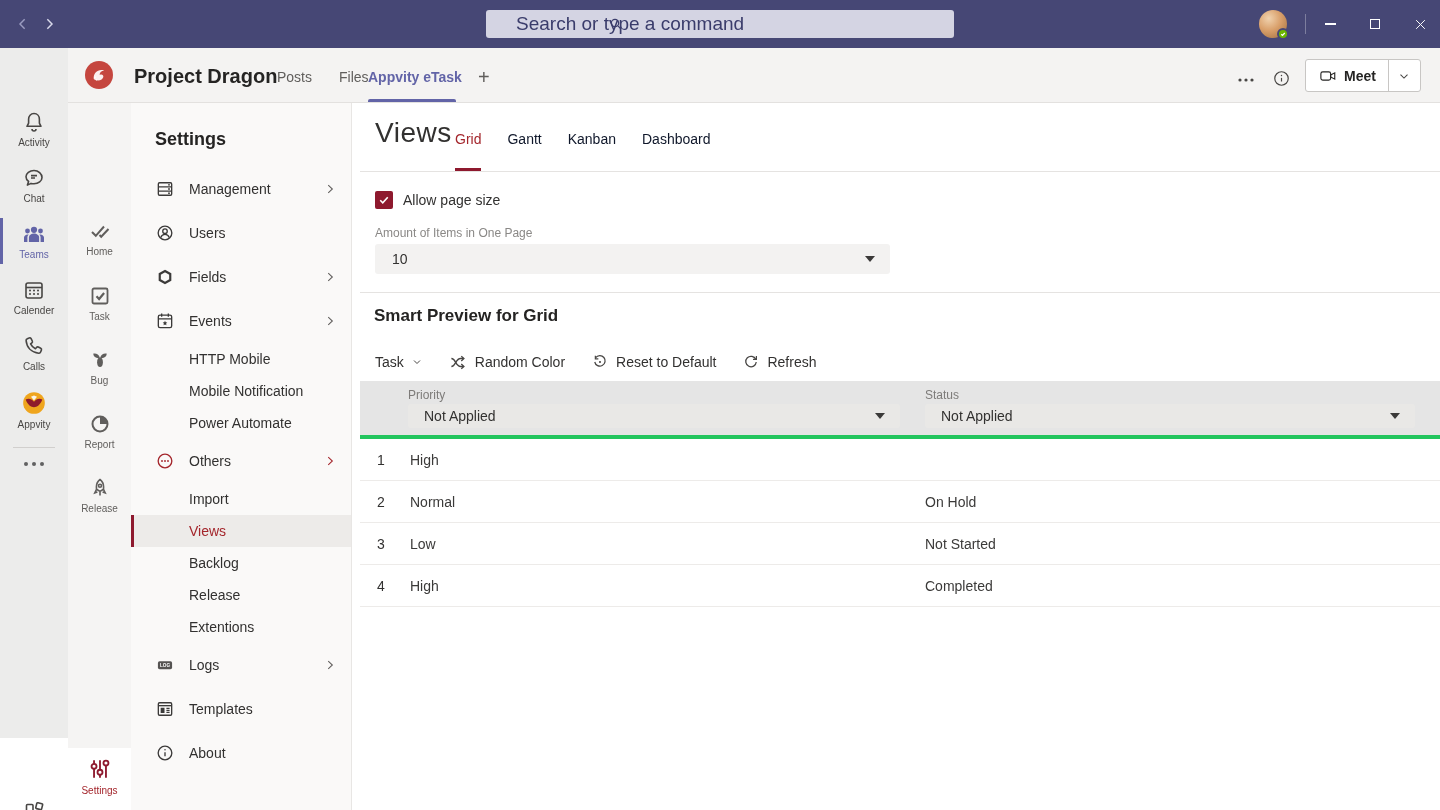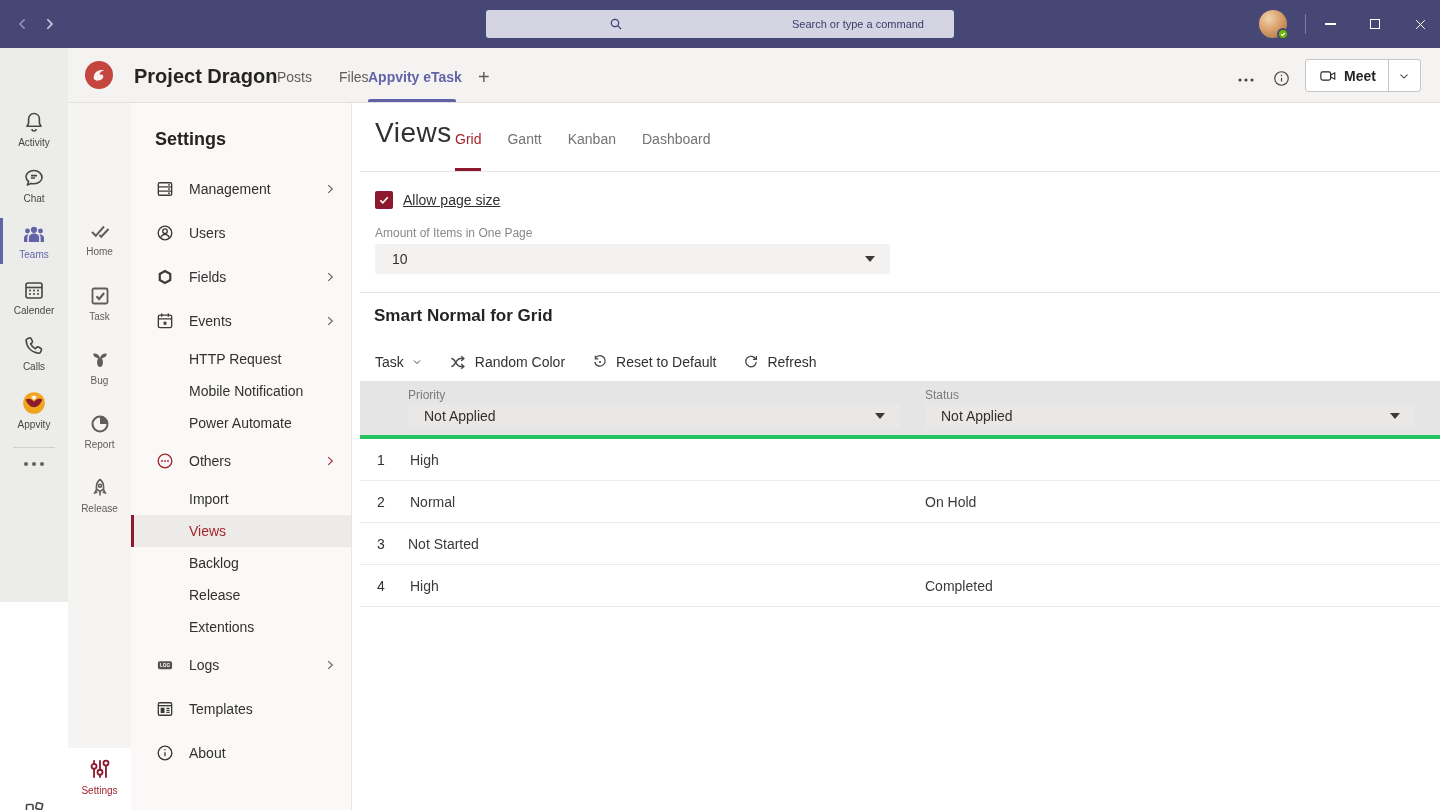--- a/index.html
+++ b/index.html
@@ -5,21 +5,21 @@
   * { margin:0; padding:0; box-sizing:border-box; }
   html,body { width:1440px; height:810px; overflow:hidden; }
   body { font-family:"Liberation Sans",sans-serif; background:#fff; position:relative; color:#323130; }
   svg { display:block; }
 
   
   .topbar { position:absolute; left:0; top:0; width:1440px; height:48px; background:#464775; display:flex; align-items:center; }
   .nav-btn { width:26px; height:26px; display:flex; align-items:center; justify-content:center; color:#d8d9ea; }
   .nav-btn.back { margin-left:10px; color:#9a9bc0; }
   .searchbox { position:absolute; left:486px; top:10px; width:468px; height:28px; background:#d4d4e3; border:none; border-radius:3px;
-               text-align:right; font-size:11px; color:#3a3c6b; font-family:"Liberation Sans",sans-serif; padding:0 30px; }
+               text-align:left; font-size:19px; color:#3a3c6b; font-family:"Liberation Sans",sans-serif; padding:0 30px; }
   .searchbox::placeholder { color:#3a3c6b; opacity:1; }
   .search-glyph { position:absolute; left:608px; top:16px; color:#3a3c6b; pointer-events:none; }
   .avatar { position:absolute; left:1259px; top:10px; width:28px; height:28px; border-radius:50%;
             background:radial-gradient(circle at 35% 30%, #f0d2ae 0%, #d9a06b 45%, #9c6b3c 100%); }
   .presence { position:absolute; right:-2px; bottom:-2px; width:12px; height:12px; border-radius:50%; background:#6bb700; border:2px solid #464775;
               display:flex; align-items:center; justify-content:center; }
   .tb-divider { position:absolute; left:1305px; top:14px; width:1px; height:20px; background:rgba(255,255,255,.3); }
   .winbtn { position:absolute; top:0; width:34px; height:48px; display:flex; align-items:center; justify-content:center; color:#fff; }
   .w-min { left:1313px; } .w-max { left:1358px; } .w-close { left:1403px; }
   .w-min i { display:block; width:11px; height:1.5px; background:#fff; }
@@ -37,21 +37,21 @@
   .hdr-more { position:absolute; left:1170px; top:30px; color:#484644; }
   .hdr-info { position:absolute; left:1204px; top:21px; color:#484644; }
   .meet-btn { position:absolute; left:1237px; top:11px; width:116px; height:33px; background:#fff; border:1px solid #c8c6c4; border-radius:3px;
               display:flex; align-items:center; }
   .meet-main { display:flex; align-items:center; gap:7px; padding:0 12px 0 13px; height:100%; color:#252423; }
   .meet-main span { font-size:14px; font-weight:bold; }
   .meet-split { width:1px; height:100%; background:#c8c6c4; }
   .meet-chev { width:33px; height:100%; display:flex; align-items:center; justify-content:center; color:#484644; }
 
   
-  .rail { position:absolute; left:0; top:48px; width:68px; height:554px; background:#ececeb; }
+  .rail { position:absolute; left:0; top:48px; width:68px; height:690px; background:#ececeb; }
   .rail-item { position:absolute; left:0; width:68px; text-align:center; color:#484644; }
   .rail-item .ric { display:flex; justify-content:center; }
   .rail-item .rlbl { display:block; font-size:10px; margin-top:3px; }
   .rail-item.active { color:#6264a7; }
   .rail-item.active .selbar { position:absolute; left:0; top:-4px; width:3px; height:46px; background:#6264a7; }
   .rail-sep { position:absolute; left:13px; top:399px; width:42px; height:1px; background:#d1cfcd; }
   .rail-more { position:absolute; left:0; top:414px; width:68px; display:flex; justify-content:center; gap:4px; }
   .rail-more i { width:4px; height:4px; border-radius:50%; background:#616161; }
 
   
@@ -72,25 +72,25 @@
   .mi .chev { color:#605e5c; }
   .mi.red-group .ic, .mi.red-group .chev { color:#a4262c; }
   .sub { height:32px; display:flex; align-items:center; padding-left:58px; font-size:14px; color:#323130; }
   .sub.selected { background:#edebe9; border-left:3px solid #8e192e; padding-left:55px; color:#a4262c; }
 
   
   .main { position:absolute; left:352px; top:103px; width:1088px; height:707px; background:#fff; }
   .title-row { position:absolute; left:8px; right:0; top:0; height:69px; border-bottom:1px solid #e5e3e1; }
   .page-title { position:absolute; left:15px; top:14px; font-size:28px; font-weight:300; color:#323130; letter-spacing:.5px; }
   .vtabs { position:absolute; left:95px; top:28px; display:flex; gap:26px; }
-  .vtab { position:relative; font-size:14px; color:#737373; }
+  .vtab { position:relative; font-size:14px; color:#0f172a; }
   .vtab.active { color:#a4262c; }
   .vtab.active::after { content:""; position:absolute; left:0; right:0; bottom:-24px; height:3px; background:#8e192e; }
 
-  .chk-row { position:absolute; left:23px; top:88px; display:flex; align-items:center; gap:10px;text-decoration:underline; }
+  .chk-row { position:absolute; left:23px; top:88px; display:flex; align-items:center; gap:10px; }
   .checkbox { width:18px; height:18px; background:#8e192e; border-radius:2px; display:flex; align-items:center; justify-content:center; }
   .chk-label { font-size:14px; color:#323130; }
   .field-label { position:absolute; left:23px; top:123px; font-size:12px; color:#8a8886; }
   .select { position:absolute; left:23px; top:141px; width:515px; height:30px; background:#f3f2f1; border-radius:3px;
             display:flex; align-items:center; justify-content:space-between; padding:0 15px 0 17px; font-size:14px; color:#323130; }
   .caret { width:0; height:0; border-left:5px solid transparent; border-right:5px solid transparent; border-top:6px solid #3b3a39; }
 
   .divider2 { position:absolute; left:8px; right:0; top:189px; height:1px; background:#e5e3e1; }
   .preview-heading { position:absolute; left:22px; top:203px; font-size:17px; font-weight:bold; color:#252423; }
   .toolbar { position:absolute; left:23px; top:247px; height:24px; display:flex; align-items:center; gap:26px; }
@@ -385,21 +385,21 @@
           </svg>
         </span>
       <span class="lbl">Events</span>
       <span class="chev">
           <svg width="14" height="14" viewBox="0 0 24 24" fill="none" stroke="currentColor" stroke-width="1.8">
             <path d="M9 5.5l7 6.5-7 6.5"></path>
           </svg>
         </span>
     </div>
     <div class="sub">
-        <span>HTTP Request</span>
+        <span>HTTP Mobile</span>
       </div>
     <div class="sub">
         <span>Mobile Notification</span>
       </div>
     <div class="sub">
         <span>Power Automate</span>
       </div>
     <div class="mi red-group">
       <span class="ic">
           <svg width="20" height="20" viewBox="0 0 24 24" fill="none" stroke="currentColor" stroke-width="1.6">
@@ -489,21 +489,21 @@
     <span class="chk-label">Allow page size</span>
   </div>
 
   <div class="field-label">Amount of Items in One Page</div>
   <div class="select">
     <span>10</span>
     <span class="caret"></span>
   </div>
 
   <div class="divider2"></div>
-  <div class="preview-heading">Smart Normal for Grid</div>
+  <div class="preview-heading">Smart Preview for Grid</div>
 
   <div class="toolbar">
     <div class="tb-item">
       <span>Task</span>
       <svg class="tic" width="12" height="12" viewBox="0 0 24 24" fill="none" stroke="currentColor" stroke-width="2">
           <path d="M6 9l6 6 6-6"></path>
         </svg>
     </div>
     <div class="tb-item">
       <svg class="tic" width="19" height="19" viewBox="0 0 24 24" fill="none" stroke="currentColor" stroke-width="1.7">
@@ -548,20 +548,21 @@
       <span class="pt-num">1</span>
       <span class="pt-pri">High</span>
     </div>
     <div class="pt-row">
       <span class="pt-num">2</span>
       <span class="pt-pri">Normal</span>
       <span class="pt-status">On Hold</span>
     </div>
     <div class="pt-row">
       <span class="pt-num">3</span>
+      <span class="pt-pri">Low</span>
       <span class="pt-status">Not Started</span>
     </div>
     <div class="pt-row">
       <span class="pt-num">4</span>
       <span class="pt-pri">High</span>
       <span class="pt-status">Completed</span>
     </div>
   </div>
 </div>
 

